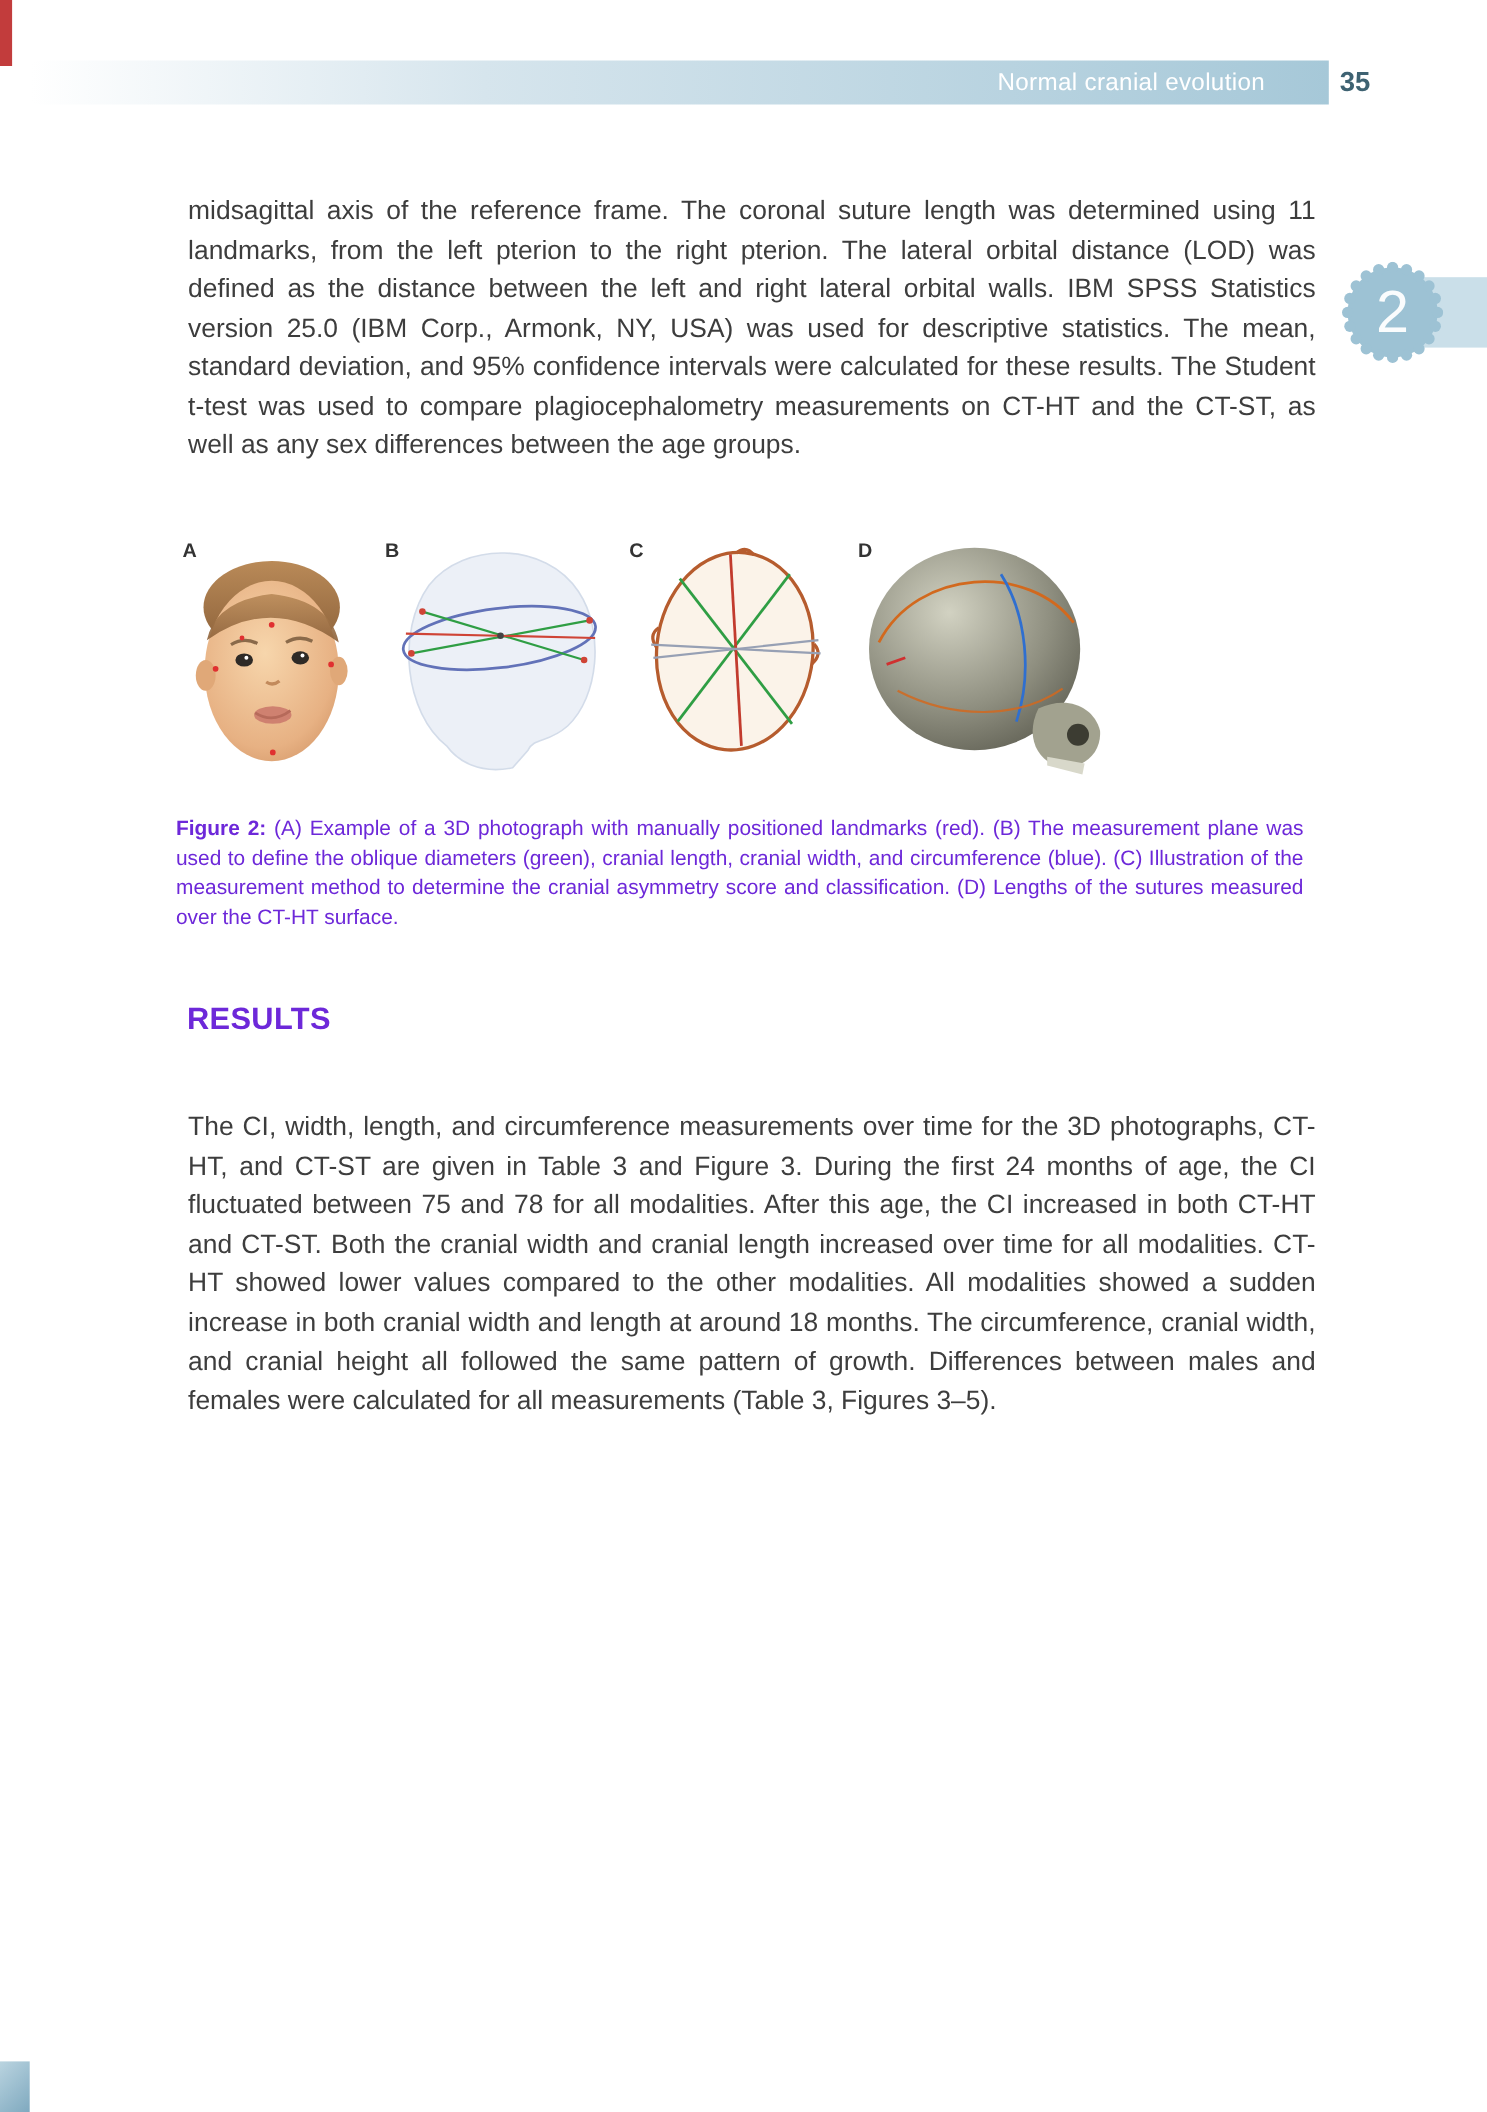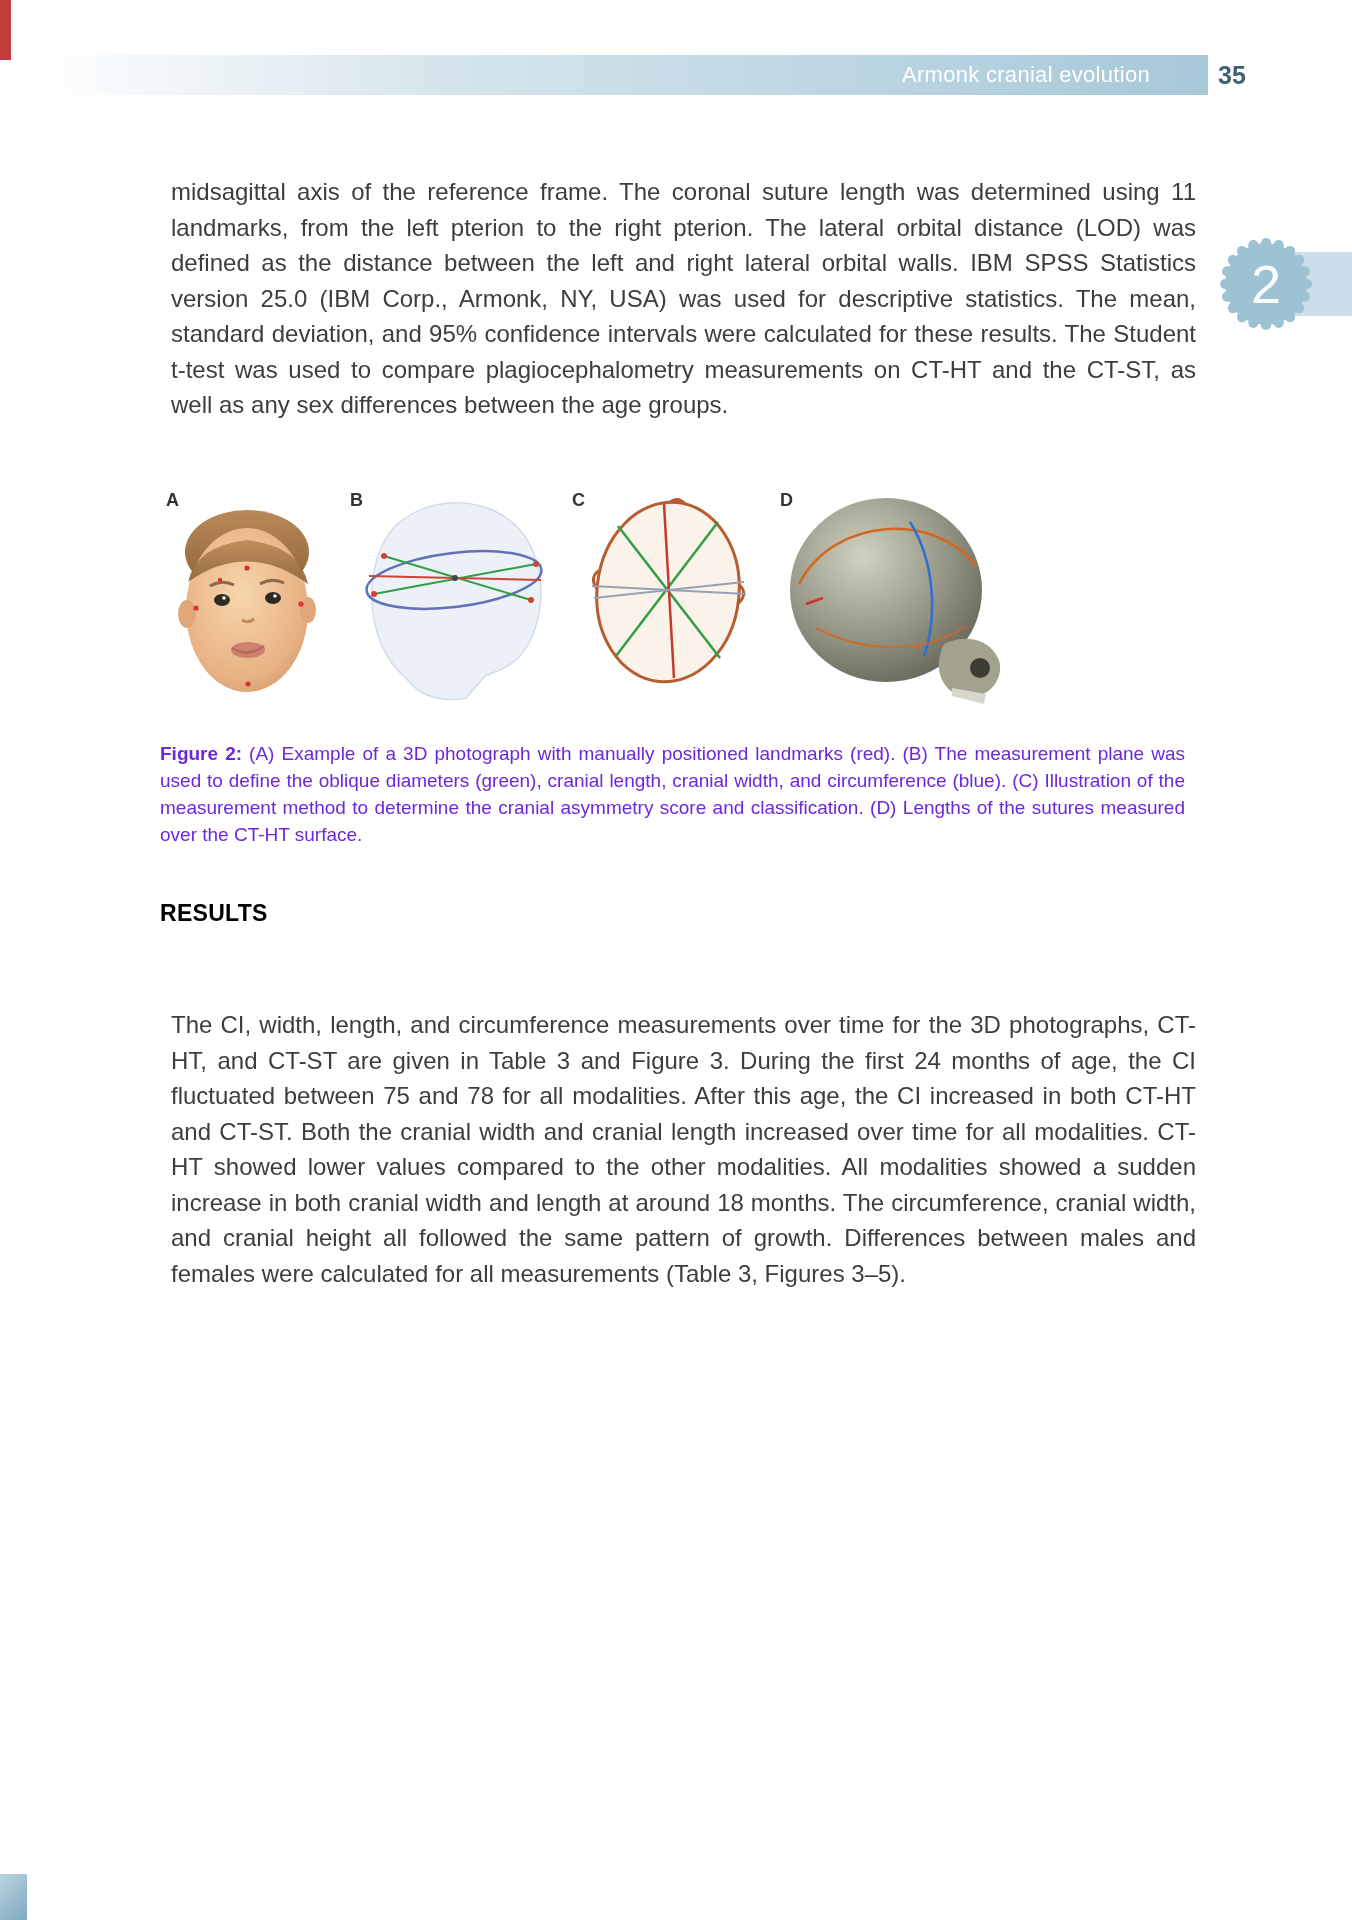--- a/index.html
+++ b/index.html
@@ -56,38 +56,38 @@
   }
 
   .figure-caption {
     position:absolute; left:160px; top:740px; width:1025px; margin:0;
     font-size:19px; line-height:27px; text-align:justify; color:#6d28d9;
   }
   .figure-caption .cap-label { font-weight:bold; }
 
   
   .results-heading {
-    position:absolute; left:160px; top:900px; margin:0;
-    font-size:23px; font-weight:bold; color:#000000; letter-spacing:0.3px;
+    position:absolute; left:160px; top:900px; margin:10px;
+    font-size:28px; font-weight:bold; color:#6d28d9; letter-spacing:0.3px;
   }
   .results-subheading {
     position:absolute; left:160px; top:982px; margin:0;
     font-size:21px; font-weight:400; color:#2a5a6d; letter-spacing:0.2px;
   }
 </style>
 </head>
 <body>
 
 <div class="page">
 
   <div class="red-tab"></div>
   <div class="bottom-marker"></div>
 
   <div class="header-bar">
-    <span class="header-title">Armonk cranial evolution</span>
+    <span class="header-title">Normal cranial evolution</span>
   </div>
   <div class="page-number">35</div>
 
   <div class="chapter-strip"></div>
   <svg class="chapter-badge" viewBox="0 0 90 90" aria-hidden="true">
     <g fill="#9dc2d4">
       <circle cx="45" cy="45" r="40"></circle>
       <circle cx="85" cy="45" r="5"></circle>
         <circle cx="83" cy="57.4" r="5"></circle>
         <circle cx="77.4" cy="68.5" r="5"></circle>

